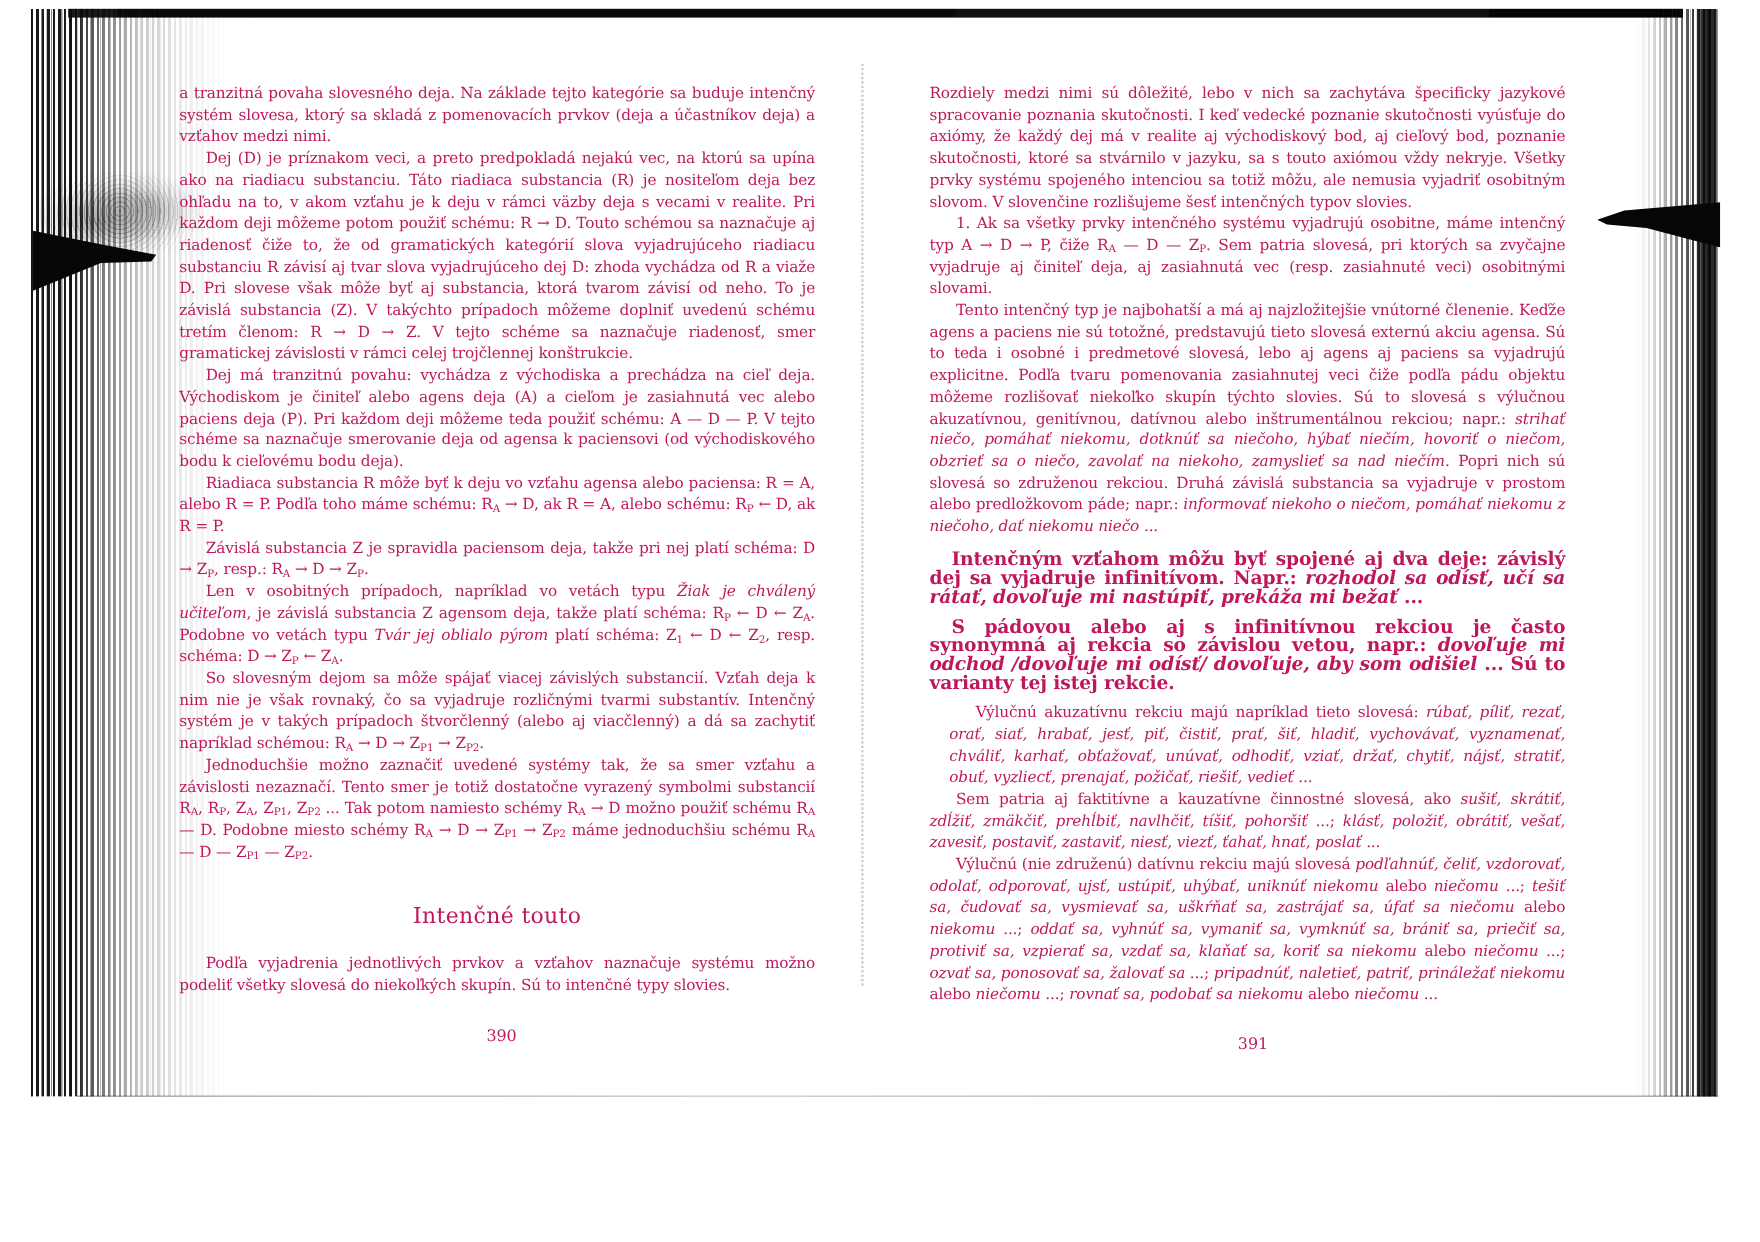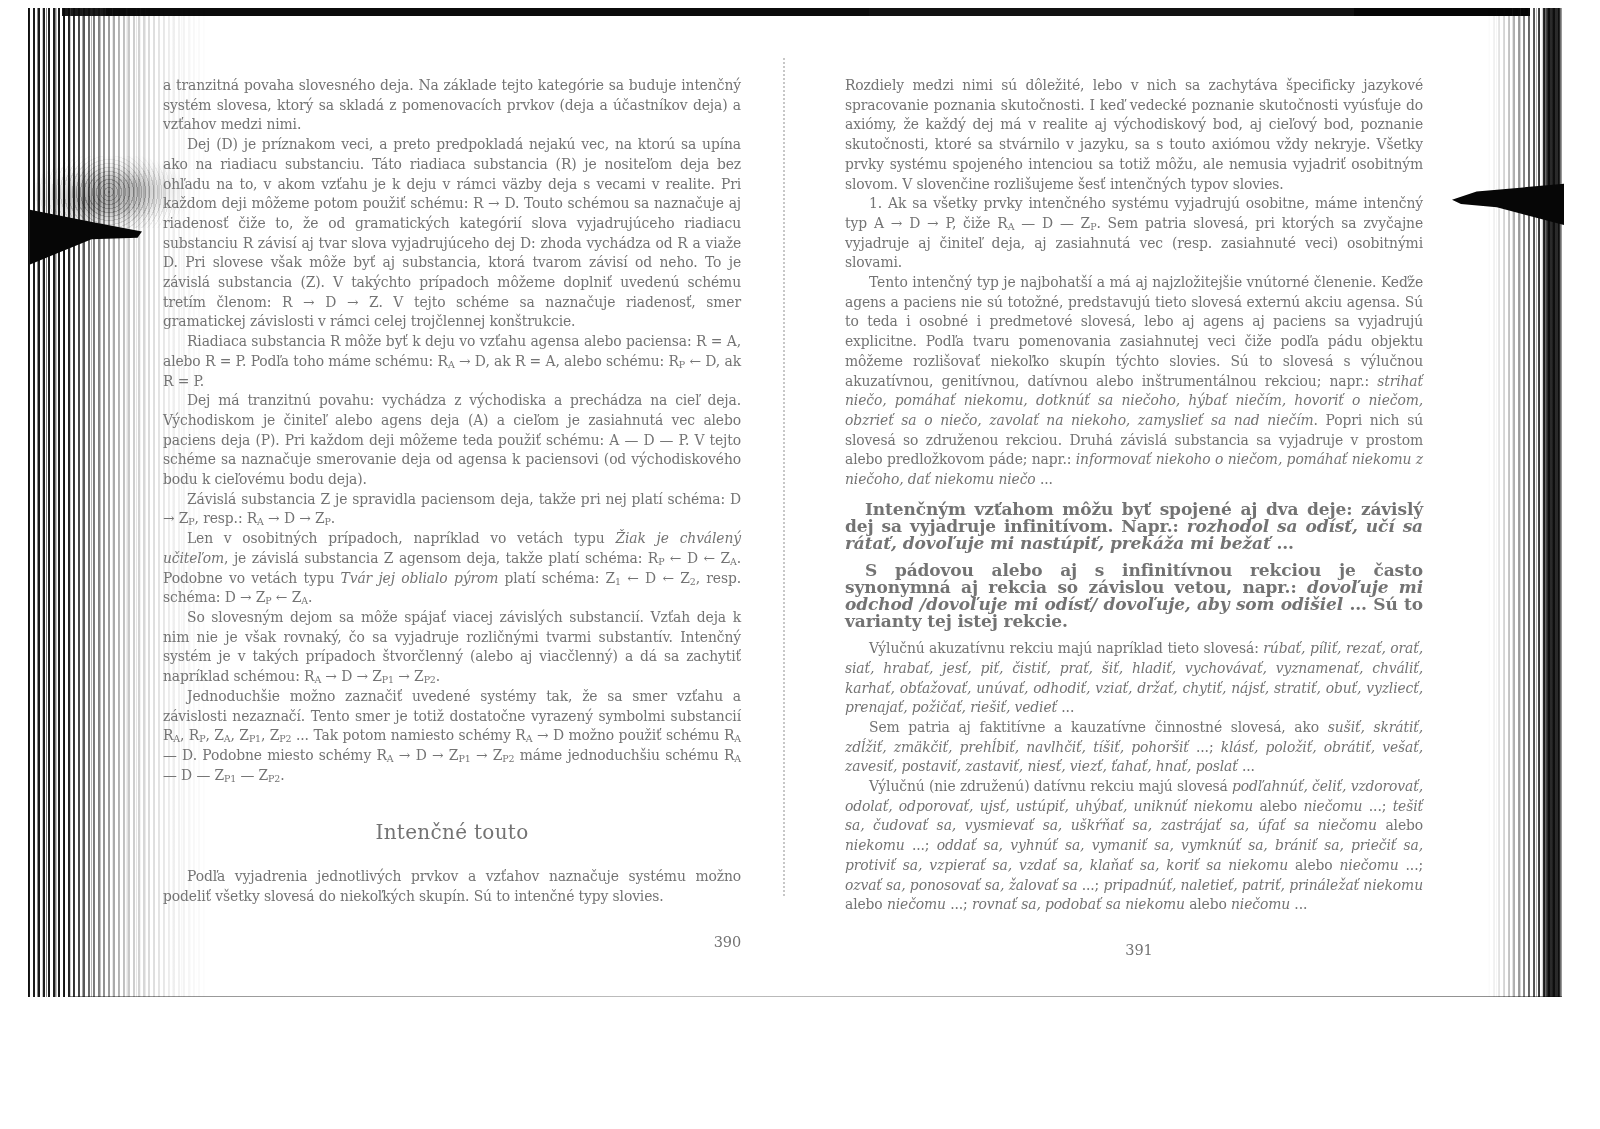--- a/index.html
+++ b/index.html
@@ -56,56 +56,56 @@
     border-left:2px dotted rgba(70,70,70,.30);
   }
   .bottom-line{
     position:absolute;left:70px;top:996px;width:1492px;height:1px;
     background:linear-gradient(90deg,rgba(0,0,0,.45),rgba(0,0,0,.25) 40%,rgba(0,0,0,.45));
   }
 
   
   .page-col{
     position:absolute;top:76px;width:578px;
-    text-align:justify;color:#737373;
+    text-align:justify;color:#be185d;
     font-size:13.9px;line-height:19.7px;letter-spacing:-0.12px;
   }
   .page-col.left{left:163px;}
   .page-col.right{left:845px;}
   .para{margin:0;text-indent:24px;}
   .para.noindent{text-indent:0;}
   .para.small{font-size:17px;line-height:16.9px;margin-top:11px;text-indent:20px;font-weight:bold;}
-  .para.gap{margin-top:9px;}
+  .para.gap{margin-top:9px;margin-left:18px;}
   .para.heading{
     text-align:center;text-indent:0;font-size:20px;line-height:26px;
     letter-spacing:.3px;margin:34px 0 22px;
   }
-  .para.pagenum-left{text-align:right;text-indent:8px;margin-top:26px;font-size:14.5px;}
+  .para.pagenum-left{text-align:center;text-indent:8px;margin-top:26px;font-size:14.5px;}
   .para.pagenum-right{text-align:center;text-indent:0;margin-top:26px;margin-right:-10px;font-size:14.5px;}
   i{font-style:italic;}
   sub{font-size:68%;vertical-align:-0.25em;line-height:0;}
 </style>
 </head>
 <body>
 
 <div class="canvas">
   <div class="top-bar"></div>
   <div class="edge edge-left"></div>
   <div class="speckle-left"></div>
   <div class="wedge-left"></div>
   <div class="edge edge-right"></div>
   <div class="wedge-right"></div>
   <div class="gutter"></div>
   <div class="bottom-line"></div>
 
   <div class="page-col left">
       <p class="para noindent">a tranzitná povaha slovesného deja. Na základe tejto kategórie sa buduje intenčný systém slovesa, ktorý sa skladá z pomenovacích prvkov (deja a účastníkov deja) a vzťahov medzi nimi.</p>
       <p class="para">Dej (D) je príznakom veci, a preto predpokladá nejakú vec, na ktorú sa upína ako na riadiacu substanciu. Táto riadiaca substancia (R) je nositeľom deja bez ohľadu na to, v akom vzťahu je k deju v rámci väzby deja s vecami v realite. Pri každom deji môžeme potom použiť schému: R → D. Touto schémou sa naznačuje aj riadenosť čiže to, že od gramatických kategórií slova vyjadrujúceho riadiacu substanciu R závisí aj tvar slova vyjadrujúceho dej D: zhoda vychádza od R a viaže D. Pri slovese však môže byť aj substancia, ktorá tvarom závisí od neho. To je závislá substancia (Z). V takýchto prípadoch môžeme doplniť uvedenú schému tretím členom: R → D → Z. V tejto schéme sa naznačuje riadenosť, smer gramatickej závislosti v rámci celej trojčlennej konštrukcie.</p>
+      <p class="para">Dej má tranzitnú povahu: vychádza z východiska a prechádza na cieľ deja. Východiskom je činiteľ alebo agens deja (A) a cieľom je zasiahnutá vec alebo paciens deja (P). Pri každom deji môžeme teda použiť schému: A — D — P. V tejto schéme sa naznačuje smerovanie deja od agensa k paciensovi (od východiskového bodu k cieľovému bodu deja).</p>
       <p class="para">Riadiaca substancia R môže byť k deju vo vzťahu agensa alebo paciensa: R = A, alebo R = P. Podľa toho máme schému: R<sub>A</sub> → D, ak R = A, alebo schému: R<sub>P</sub> ← D, ak R = P.</p>
-      <p class="para">Dej má tranzitnú povahu: vychádza z východiska a prechádza na cieľ deja. Východiskom je činiteľ alebo agens deja (A) a cieľom je zasiahnutá vec alebo paciens deja (P). Pri každom deji môžeme teda použiť schému: A — D — P. V tejto schéme sa naznačuje smerovanie deja od agensa k paciensovi (od východiskového bodu k cieľovému bodu deja).</p>
       <p class="para">Závislá substancia Z je spravidla paciensom deja, takže pri nej platí schéma: D → Z<sub>P</sub>, resp.: R<sub>A</sub> → D → Z<sub>P</sub>.</p>
       <p class="para">Len v osobitných prípadoch, napríklad vo vetách typu <i>Žiak je chválený učiteľom</i>, je závislá substancia Z agensom deja, takže platí schéma: R<sub>P</sub> ← D ← Z<sub>A</sub>. Podobne vo vetách typu <i>Tvár jej oblialo pýrom</i> platí schéma: Z<sub>1</sub> ← D ← Z<sub>2</sub>, resp. schéma: D → Z<sub>P</sub> ← Z<sub>A</sub>.</p>
       <p class="para">So slovesným dejom sa môže spájať viacej závislých substancií. Vzťah deja k nim nie je však rovnaký, čo sa vyjadruje rozličnými tvarmi substantív. Intenčný systém je v takých prípadoch štvorčlenný (alebo aj viacčlenný) a dá sa zachytiť napríklad schémou: R<sub>A</sub> → D → Z<sub>P1</sub> → Z<sub>P2</sub>.</p>
       <p class="para">Jednoduchšie možno zaznačiť uvedené systémy tak, že sa smer vzťahu a závislosti nezaznačí. Tento smer je totiž dostatočne vyrazený symbolmi substancií R<sub>A</sub>, R<sub>P</sub>, Z<sub>A</sub>, Z<sub>P1</sub>, Z<sub>P2</sub> ... Tak potom namiesto schémy R<sub>A</sub> → D možno použiť schému R<sub>A</sub> — D. Podobne miesto schémy R<sub>A</sub> → D → Z<sub>P1</sub> → Z<sub>P2</sub> máme jednoduchšiu schému R<sub>A</sub> — D — Z<sub>P1</sub> — Z<sub>P2</sub>.</p>
       <p class="para heading">Intenčné touto</p>
       <p class="para">Podľa vyjadrenia jednotlivých prvkov a vzťahov naznačuje systému možno podeliť všetky slovesá do niekoľkých skupín. Sú to intenčné typy slovies.</p>
       <p class="para pagenum-left">390</p>
     </div>
 
   <div class="page-col right">

